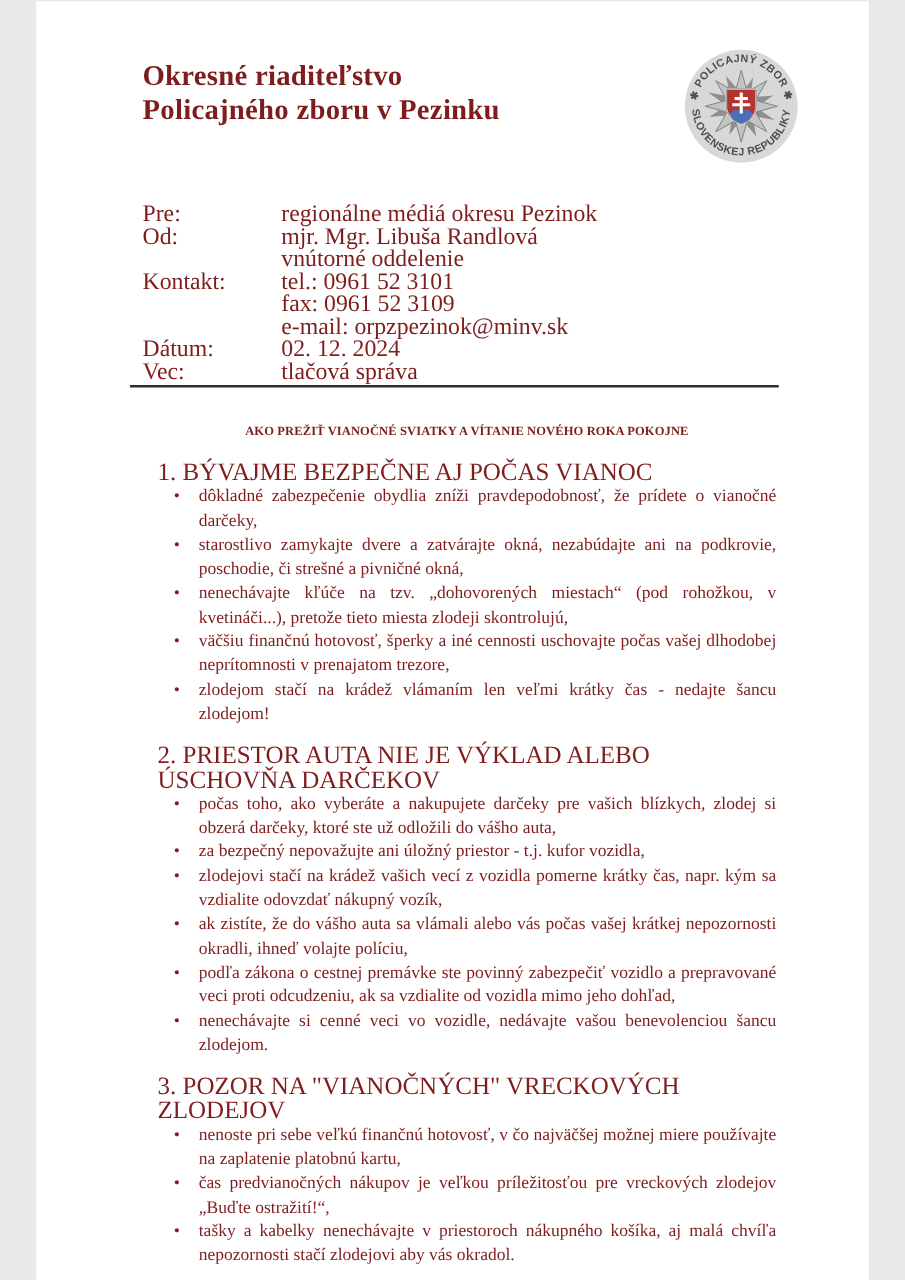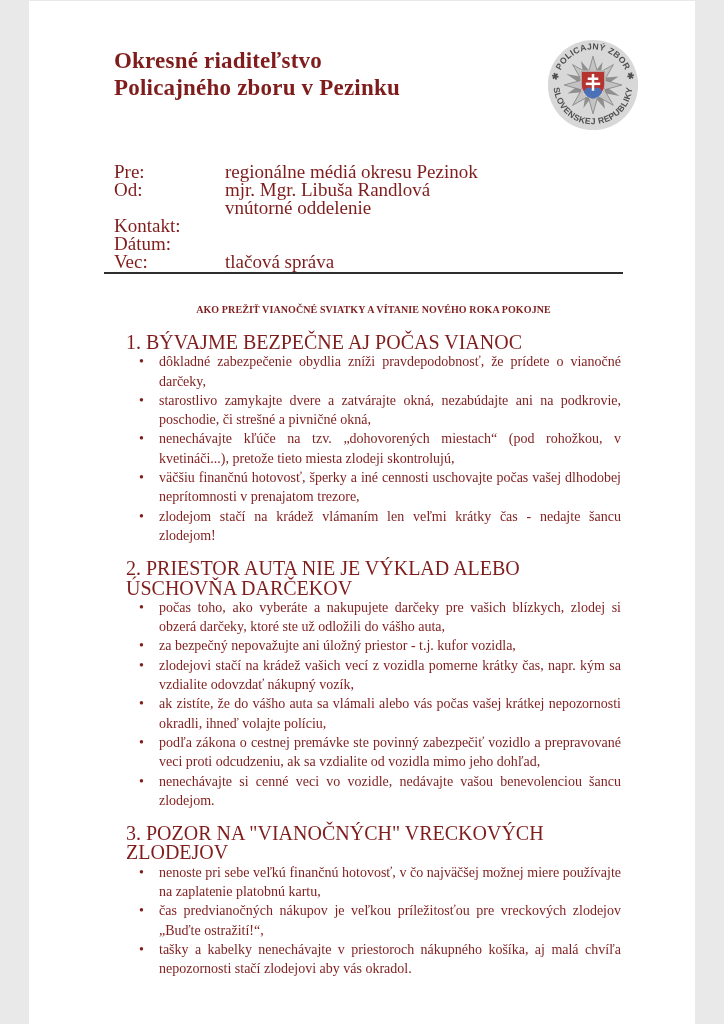--- a/index.html
+++ b/index.html
@@ -129,24 +129,38 @@
 
             <div class="meta-line">mjr. Mgr. Libuša Randlová</div>
 
             <div class="meta-line">vnútorné oddelenie</div>
 
         </div>
       </div>
 
       <div class="meta-row">
         <div class="meta-label">Kontakt:</div>
+        <div class="meta-value">
+
+            <div class="meta-line">tel.: 0961 52 3101</div>
+
+            <div class="meta-line">fax: 0961 52 3109</div>
+
+            <div class="meta-line">e-mail: orpzpezinok@minv.sk</div>
+
+        </div>
       </div>
 
       <div class="meta-row">
         <div class="meta-label">Dátum:</div>
+        <div class="meta-value">
+
+            <div class="meta-line">02. 12. 2024</div>
+
+        </div>
       </div>
 
       <div class="meta-row">
         <div class="meta-label">Vec:</div>
         <div class="meta-value">
 
             <div class="meta-line">tlačová správa</div>
 
         </div>
       </div>

